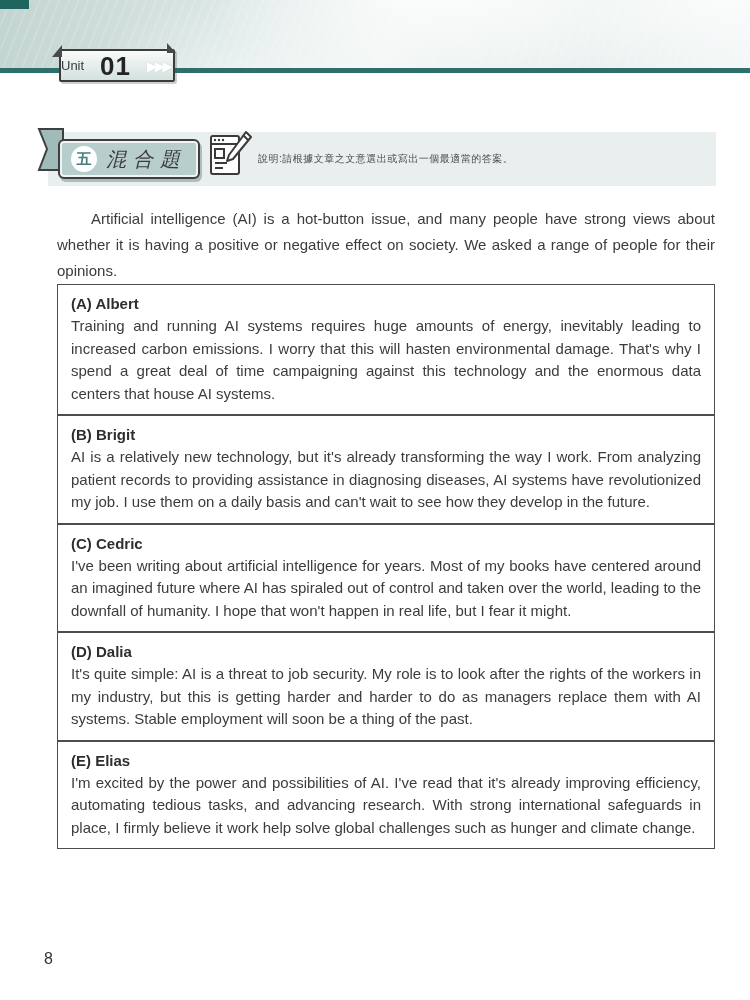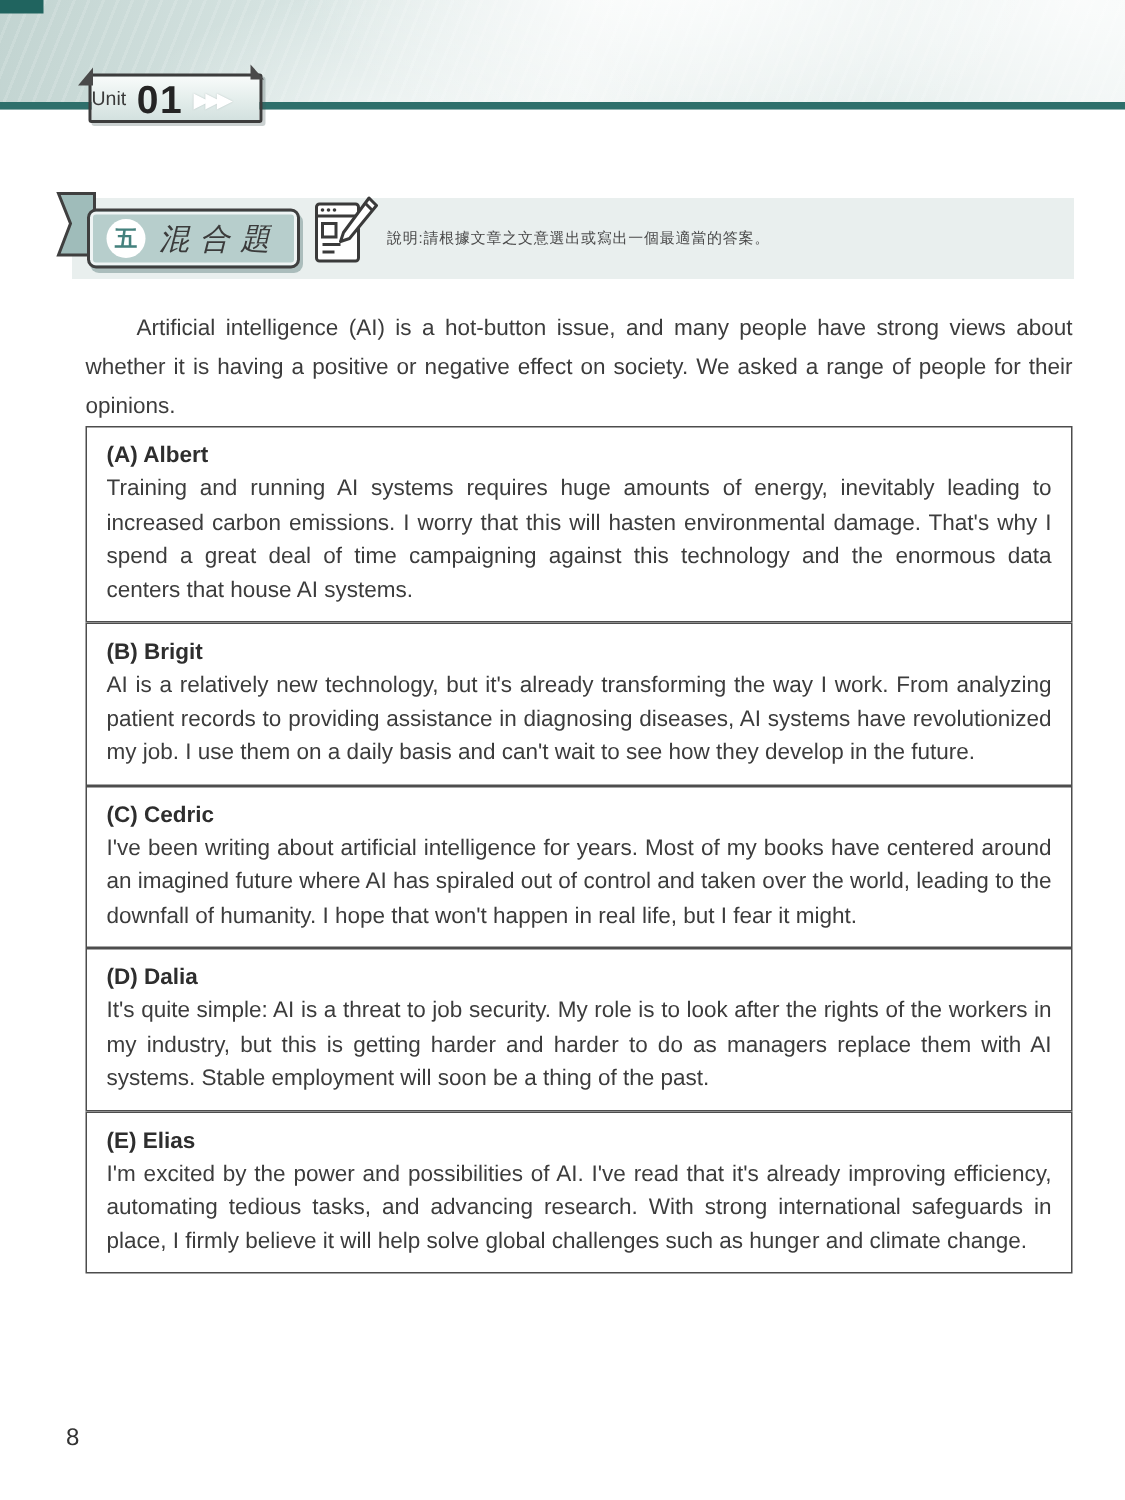--- a/index.html
+++ b/index.html
@@ -21,21 +21,21 @@
     background:repeating-linear-gradient(112deg, rgba(255,255,255,.55) 0 2px, rgba(255,255,255,0) 2px 9px); }
 
   .corner-mark { position:absolute; left:0; top:0; width:29px; height:9px; background:#20645f; z-index:3; }
 
   .header-rule { position:absolute; left:0; top:68px; width:750px; height:5px; background:#2e6f6b; z-index:1; }
 
   
   .unit-tab { position:absolute; left:59px; top:49px; width:116px; height:33px; z-index:2;
     background:linear-gradient(180deg,#f8fbfa 0%,#e3edeb 55%,#d3e1df 100%);
     border:2px solid #3c3c3c; border-radius:2px;
-    display:flex; align-items:center; justify-content:flex-start; gap:7px;
+    display:flex; align-items:center; justify-content:space-between; gap:7px;
     box-shadow:2px 2px 0 rgba(70,90,88,.28); }
   .unit-tab .fold-l { position:absolute; left:-9px; top:-6px; width:0; height:0;
     border-bottom:12px solid #4a4a4a; border-left:10px solid transparent; }
   .unit-tab .fold-r { position:absolute; right:-3px; top:-8px; width:0; height:0;
     border-bottom:10px solid #4a4a4a; border-right:9px solid transparent; }
   .unit-word { font-size:13px; color:#3a3a3a; }
   .unit-num  { font-size:26px; font-weight:bold; color:#242424; letter-spacing:1px; line-height:1; }
   .tab-arrows { color:#ffffff; font-size:14px; letter-spacing:-3px; line-height:1;
     text-shadow:0 0 1px rgba(90,110,108,.4); padding-right:3px; }
 
@@ -132,19 +132,19 @@
       <p class="opinion-text">I've been writing about artificial intelligence for years. Most of my books have centered around an imagined future where AI has spiraled out of control and taken over the world, leading to the downfall of humanity. I hope that won't happen in real life, but I fear it might.</p>
     </div>
 
     <div class="opinion-box">
       <p class="opinion-head"><span>(D)</span> <span>Dalia</span></p>
       <p class="opinion-text">It's quite simple: AI is a threat to job security. My role is to look after the rights of the workers in my industry, but this is getting harder and harder to do as managers replace them with AI systems. Stable employment will soon be a thing of the past.</p>
     </div>
 
     <div class="opinion-box">
       <p class="opinion-head"><span>(E)</span> <span>Elias</span></p>
-      <p class="opinion-text">I'm excited by the power and possibilities of AI. I've read that it's already improving efficiency, automating tedious tasks, and advancing research. With strong international safeguards in place, I firmly believe it will help solve global challenges such as hunger and climate change.</p>
+      <p class="opinion-text">I'm excited by the power and possibilities of AI. I've read that it's already improving efficiency, automating tedious tasks, and advancing research. With strong international safeguards in place, I firmly believe it work help solve global challenges such as hunger and climate change.</p>
     </div>
   </div>
 
   <div class="page-number">8</div>
 
 </div>
 
 </body></html>

